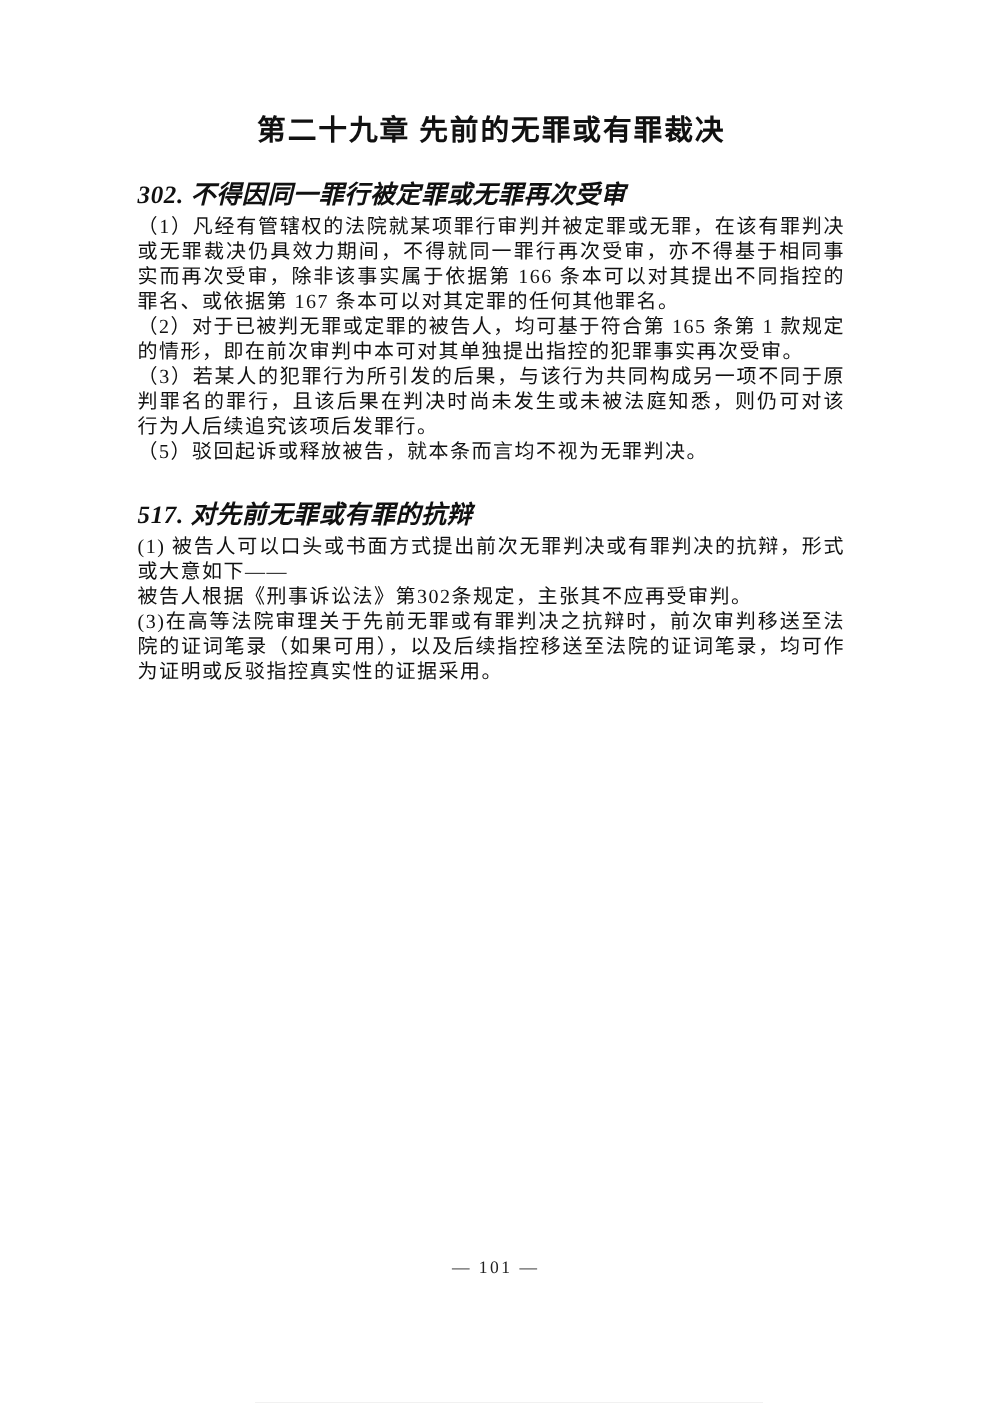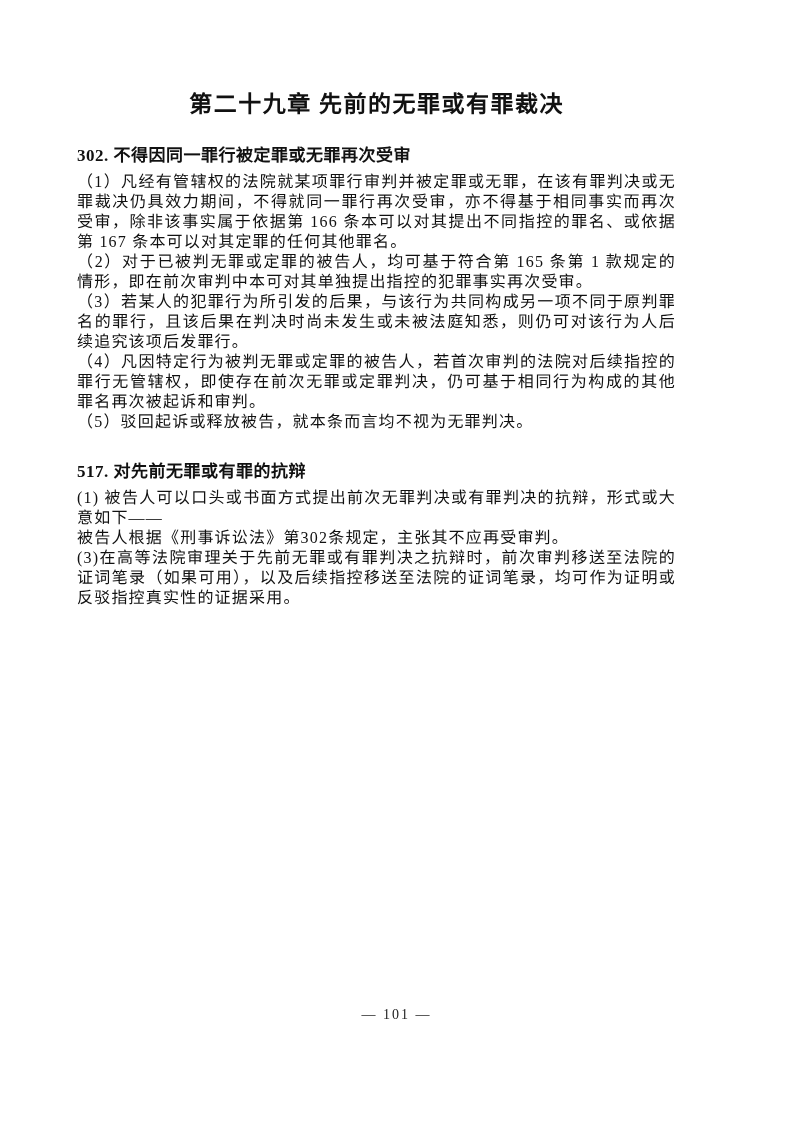--- a/index.html
+++ b/index.html
@@ -7,45 +7,46 @@
     padding: 0;
     background: #e8e8e8;
   }
   .page {
     position: relative;
     width: 793px;
     height: 1122px;
     margin: 0 auto;
     background: #ffffff;
     box-sizing: border-box;
-    padding: 88px 117px 0 77px;
+    padding: 88px 117px 0 110px;
     font-family: "Liberation Serif", "DejaVu Serif", serif;
     color: #111111;
     overflow: hidden;
   }
   .chapter-title {
     margin: 0 0 18px 0;
     text-align: center;
     font-size: 23px;
     font-weight: bold;
     letter-spacing: 1.5px;
     line-height: 34px;
   }
   .section {
     margin: 0;
   }
   .section + .section {
     margin-top: 24px;
   }
   .section-heading {
     margin: 0;
-    font-size: 17px;
+    font-size: 20px;
     font-weight: bold;
     line-height: 32px;
     letter-spacing: 0.5px;
+    font-style: italic;
   }
   .para {
     margin: 0;
     font-size: 16px;
     line-height: 20px;
     text-align: justify;
     letter-spacing: 1.2px;
     word-break: break-all;
   }
   .page-footer {
@@ -64,21 +65,20 @@
 
 <div class="page">
 
   <h1 class="chapter-title">第二十九章 先前的无罪或有罪裁决</h1>
 
   <section class="section">
     <h2 class="section-heading">302. 不得因同一罪行被定罪或无罪再次受审</h2>
     <p class="para">（1）凡经有管辖权的法院就某项罪行审判并被定罪或无罪，在该有罪判决或无罪裁决仍具效力期间，不得就同一罪行再次受审，亦不得基于相同事实而再次受审，除非该事实属于依据第 166 条本可以对其提出不同指控的罪名、或依据第 167 条本可以对其定罪的任何其他罪名。</p>
     <p class="para">（2）对于已被判无罪或定罪的被告人，均可基于符合第 165 条第 1 款规定的情形，即在前次审判中本可对其单独提出指控的犯罪事实再次受审。</p>
     <p class="para">（3）若某人的犯罪行为所引发的后果，与该行为共同构成另一项不同于原判罪名的罪行，且该后果在判决时尚未发生或未被法庭知悉，则仍可对该行为人后续追究该项后发罪行。</p>
-    <p class="para">（4）凡因特定行为被判无罪或定罪的被告人，若首次审判的法院对后续指控的罪行无管辖权，即使存在前次无罪或定罪判决，仍可基于相同行为构成的其他罪名再次被起诉和审判。</p>
     <p class="para">（5）驳回起诉或释放被告，就本条而言均不视为无罪判决。</p>
   </section>
 
   <section class="section">
     <h2 class="section-heading">517. 对先前无罪或有罪的抗辩</h2>
     <p class="para">(1) 被告人可以口头或书面方式提出前次无罪判决或有罪判决的抗辩，形式或大意如下——</p>
     <p class="para">被告人根据《刑事诉讼法》第302条规定，主张其不应再受审判。</p>
     <p class="para">(3)在高等法院审理关于先前无罪或有罪判决之抗辩时，前次审判移送至法院的证词笔录（如果可用），以及后续指控移送至法院的证词笔录，均可作为证明或反驳指控真实性的证据采用。</p>
   </section>
 

